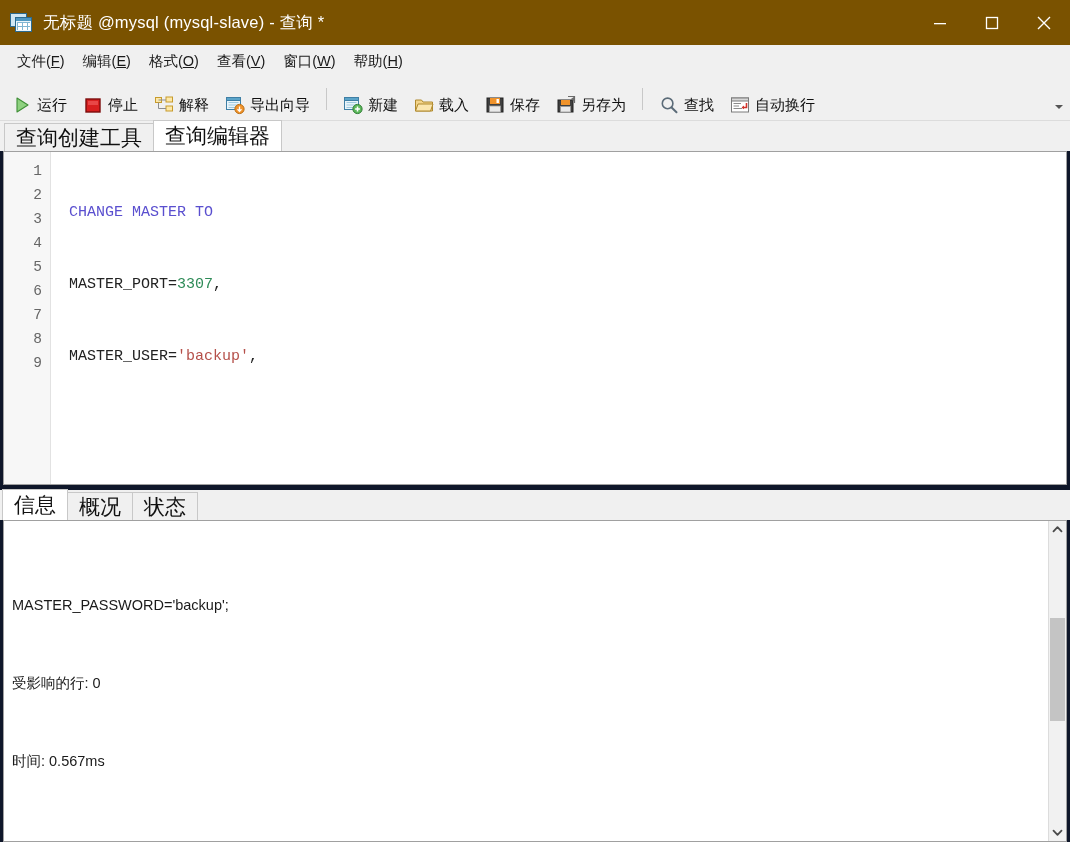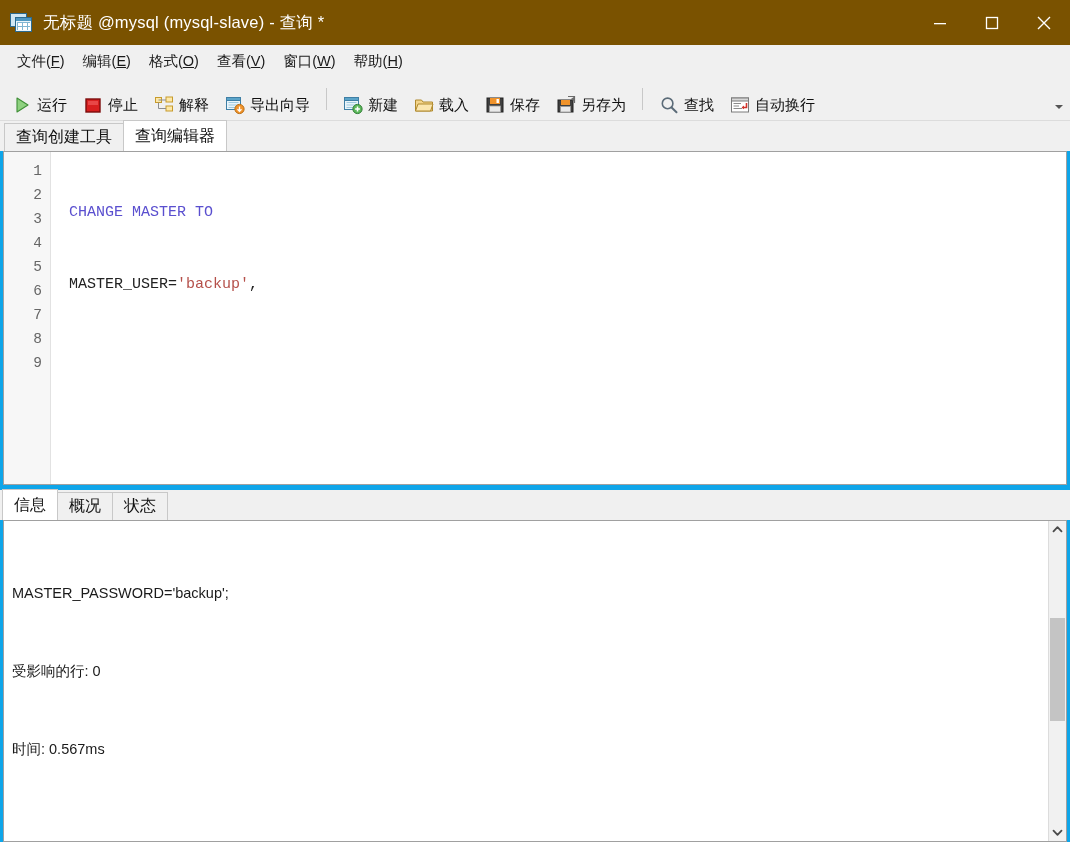--- a/index.html
+++ b/index.html
@@ -6,21 +6,21 @@
     margin: 0; padding: 0;
     width: 1070px; height: 842px;
     overflow: hidden;
     background: #f0f0f0;
     font-family: "Liberation Sans", "DejaVu Sans", sans-serif;
     -webkit-font-smoothing: antialiased;
   }
   #app {
     position: relative;
     width: 1070px; height: 842px;
-    background: #0ea5e9;
+    background: #0f172a;
     display: flex;
     flex-direction: column;
   }
 
   
   .titlebar {
     height: 45px;
     background: #7a5200;
     display: flex;
     align-items: center;
@@ -144,21 +144,21 @@
     align-items: flex-end;
     padding-left: 4px;
     flex: none;
     box-sizing: border-box;
   }
   .tab {
     height: 27px;
     display: flex;
     align-items: center;
     padding: 0 11px;
-    font-size: 16px;
+    font-size: 21px;
     color: #111;
     background: #f0f0f0;
     border: 1px solid #c8c8c8;
     border-bottom: none;
     margin-right: -1px;
     cursor: default;
     white-space: nowrap;
     position: relative;
     text-align: right;
   }
@@ -233,21 +233,21 @@
     background: #ffffff;
     flex: 1;
     display: flex;
     overflow: hidden;
     position: relative;
     box-sizing: border-box;
     min-height: 0;
   }
   .result-text {
     flex: 1;
-    padding: 7px 10px 0 8px;
+    padding: 19px 10px 0 8px;
     font-size: 14.5px;
     line-height: 26px;
     color: #1a1a1a;
     white-space: pre;
     overflow: hidden;
   }
   .result-text .rline { height: 26px; }
 
   
   .vscroll {
@@ -491,20 +491,21 @@
       <div class="lnum">3</div>
       <div class="lnum">4</div>
       <div class="lnum">5</div>
       <div class="lnum">6</div>
       <div class="lnum">7</div>
       <div class="lnum">8</div>
       <div class="lnum">9</div>
     </div>
     <div class="code">
       <div class="ln"><span class="kw">CHANGE MASTER TO</span></div>
+      <div class="ln"><span>MASTER_PORT=</span><span class="num">3307</span><span>,</span></div>
       <div class="ln"><span>MASTER_USER=</span><span class="str">'backup'</span><span>,</span></div>
       
       
       
       
       
     </div>
   </div>
 
   <div class="tabstrip-bottom">

